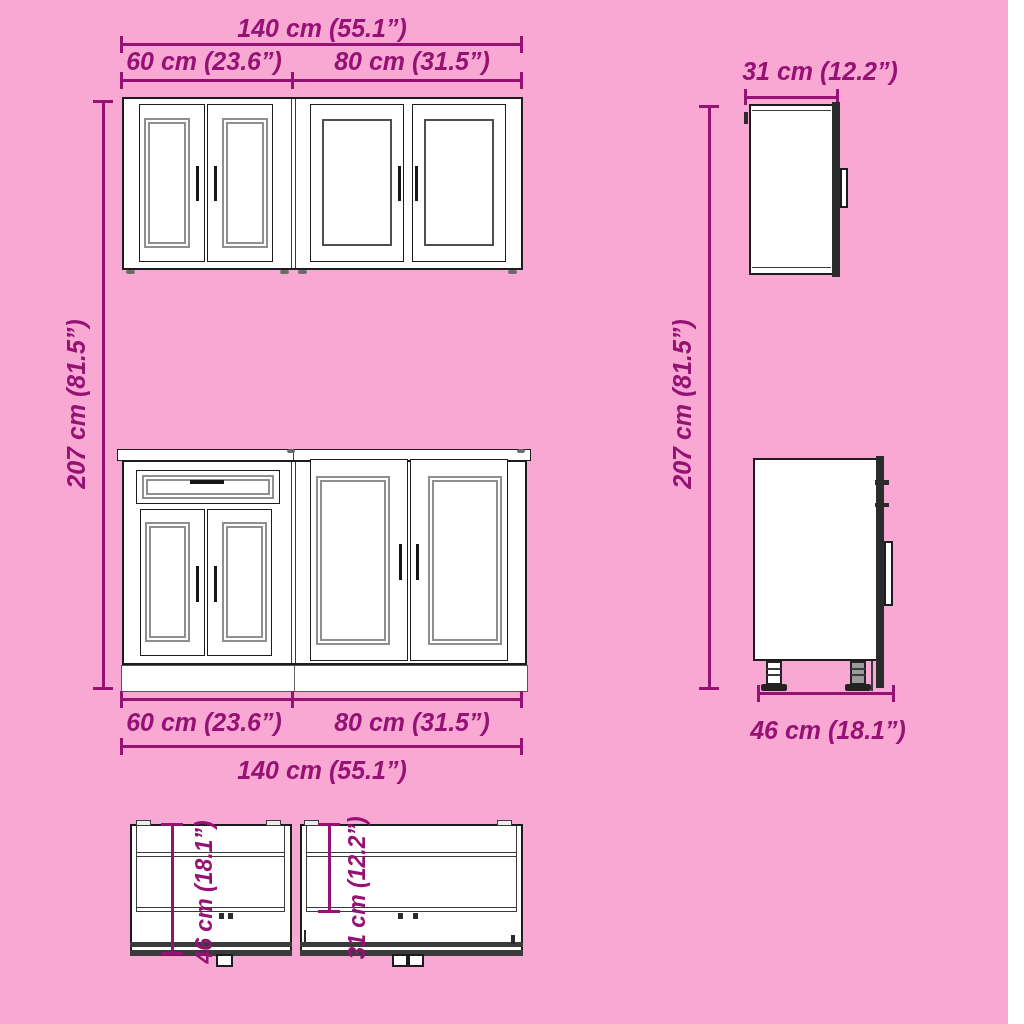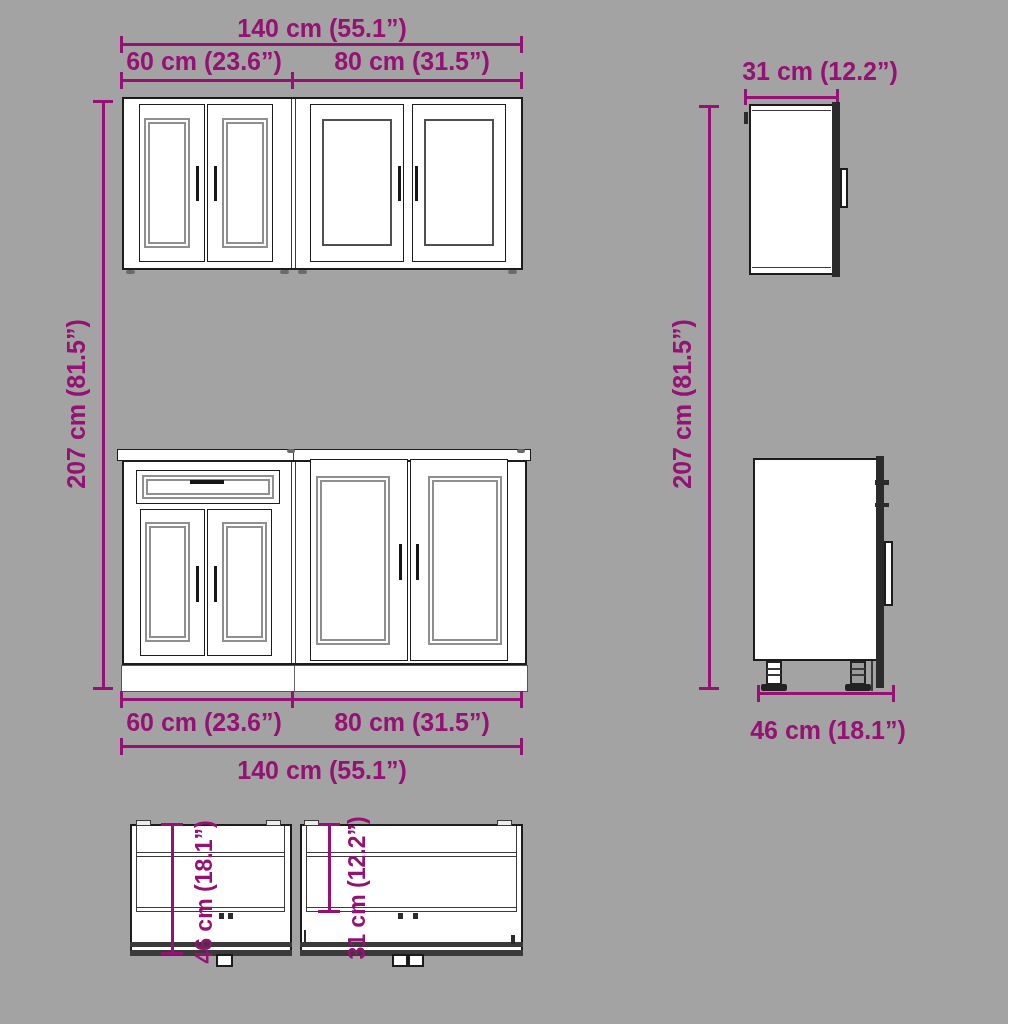--- a/index.html
+++ b/index.html
@@ -1,18 +1,18 @@
 <!DOCTYPE html>
 <html><head>
 <meta charset="utf-8">
 <style>
   :root{ --mag:#951173; --ink:#1c1c1c; --gray:#8f8f8f; --dgray:#4f4f4f; }
   html,body{margin:0;padding:0;background:#fff;}
-  #canvas{position:relative;width:1008px;height:1024px;background:#a3a3a3;overflow:hidden;
-          font-family:"Liberation Sans", sans-serif;}
+  #canvas{position:relative;width:1008px;height:1024px;background:#f9a8d4;overflow:hidden;
+          font-family:"Liberation Sans", sans-serif;font-style:italic;}
   
   .bx{position:absolute;border:2px solid var(--ink);background:#fff;box-sizing:border-box;}
   .bx1{position:absolute;border:1px solid #555;background:#fff;box-sizing:border-box;}
   
   .pn{position:absolute;border:2px solid var(--gray);box-sizing:border-box;}
   .pn::after{content:"";position:absolute;inset:2px;border:2px solid var(--gray);}
   
   .sh{position:absolute;border:2px solid var(--dgray);box-sizing:border-box;}
   
   .ln{position:absolute;background:#3a3a3a;}

